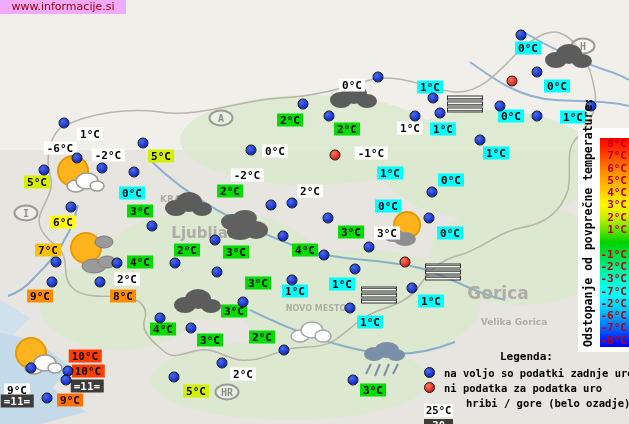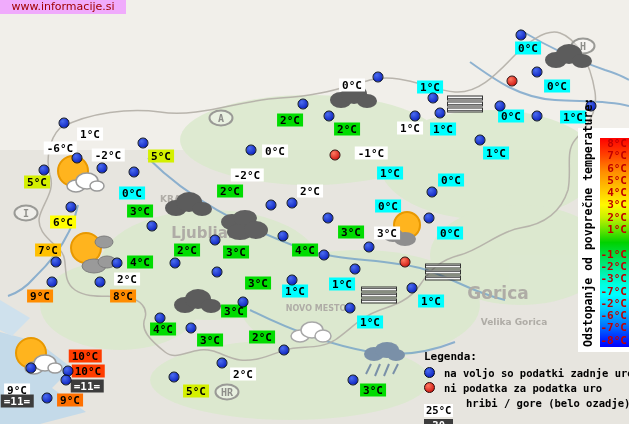--- a/index.html
+++ b/index.html
@@ -72,21 +72,21 @@
         #FFF800 32%, #C8F000 38%, #64E400 44%, #00D200 50%, #00E050 57%,
         #00F0A8 64%, #00FFE0 70%, #00FFFF 75%, #00C8FF 82%, #0072FF 90%,
         #0028FF 96%, #0000FF 100%);}
   #scale-labels{display:flex;flex-direction:column;width:100%;height:100%;}
   #scale-labels div{flex:1;color:#C00000;font-weight:bold;font-size:11px;
        text-align:right;padding-right:2px;line-height:12px;}
 
   
   .legend{position:absolute;left:424px;top:350px;width:205px;z-index:20;
           font-size:10.5px;font-weight:bold;color:#000;}
-  .legend-title{font-size:11px;margin-bottom:2px;}
+  .legend-title{font-size:11px;margin-bottom:2px;text-align:center;}
   .lrow{display:flex;align-items:center;height:15px;}
   .lrow .ic{width:16px;display:flex;justify-content:flex-start;align-items:center;flex:0 0 16px;}
   .ldot{width:11px;height:11px;border-radius:50%;border:1px solid #00081e;
         background:radial-gradient(circle at 35% 30%, #4a6cf0, #0013b4);}
   .ldot.red{border-color:#2a0000;background:radial-gradient(circle at 35% 30%, #ff7a60, #c40000);}
   .lbox{font-size:10.5px;font-weight:bold;padding:0 2px;line-height:13px;}
   .lbox.white{background:#fff;color:#000;}
   .lbox.dark{background:#3C3C3C;color:#fff;}
   .lrow .txt{white-space:nowrap;margin-left:4px;}
   .lrow.boxrow .ic{flex:0 0 38px;margin-top:16px;}

